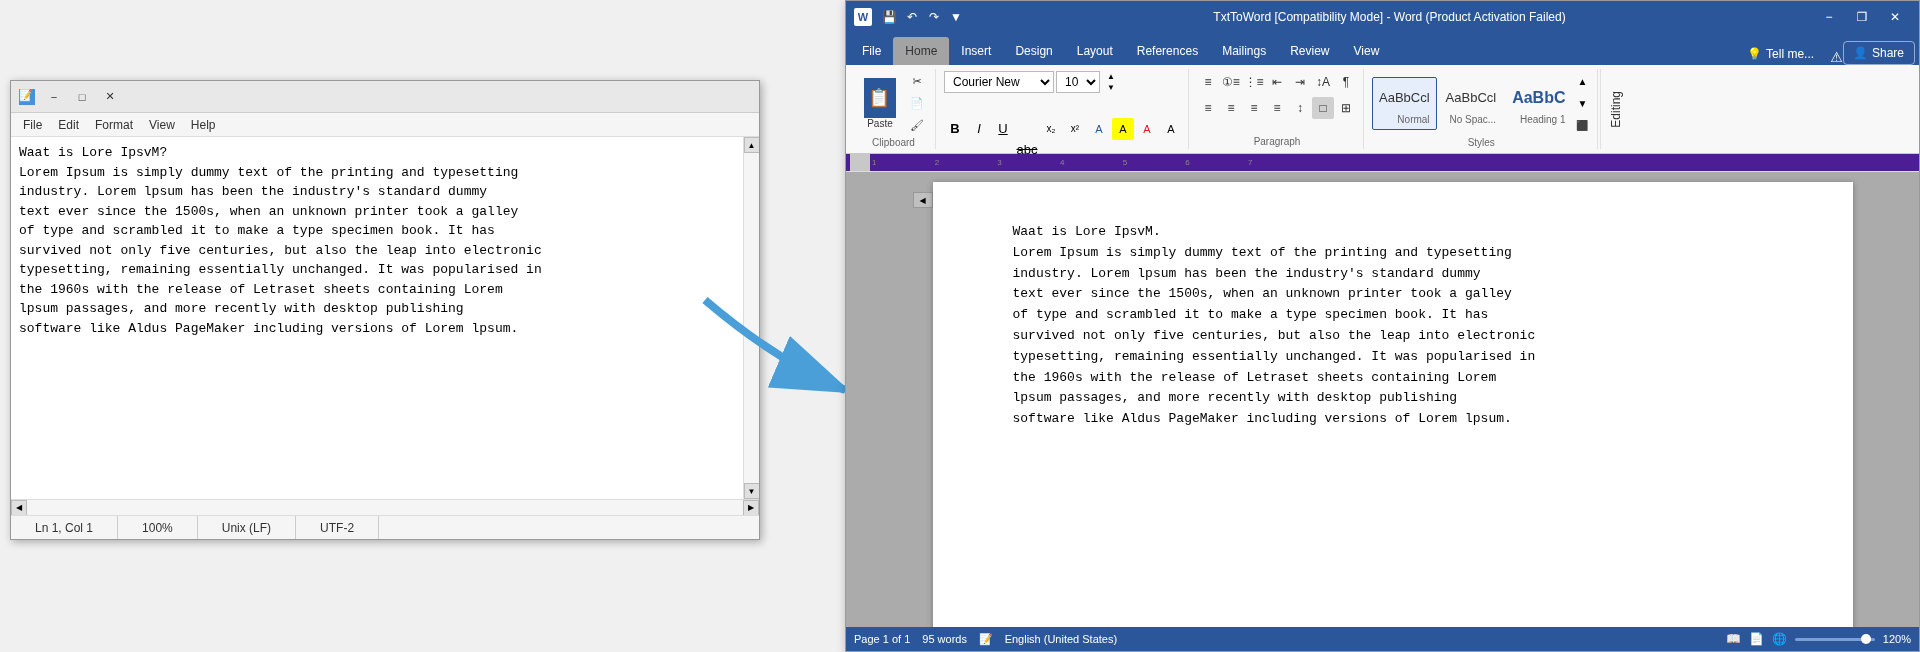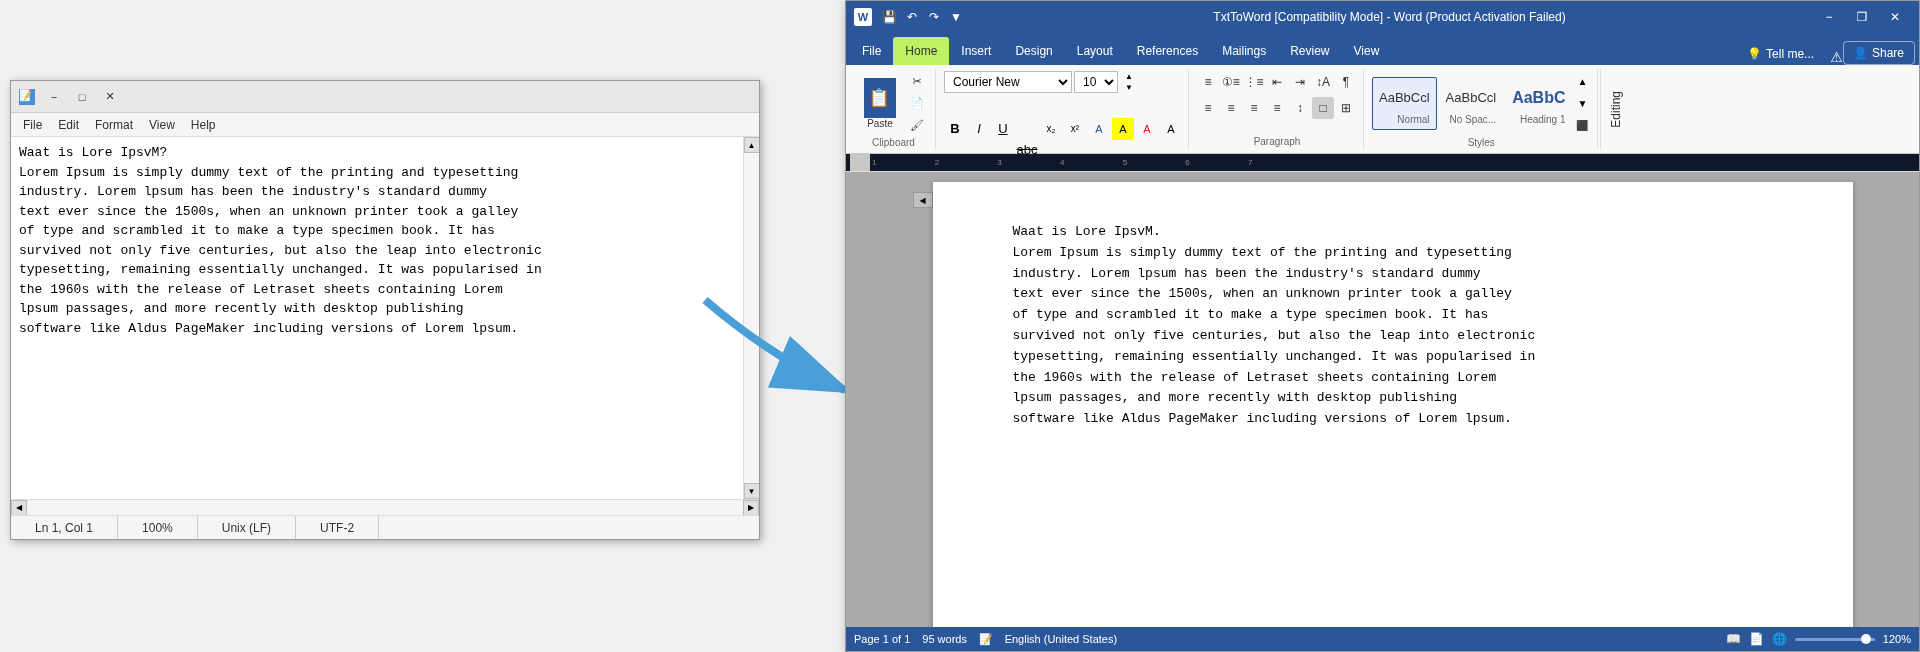--- a/index.html
+++ b/index.html
@@ -251,21 +251,21 @@
       padding: 6px 12px;
       font-size: 12px;
       color: #fff;
       cursor: pointer;
       border-radius: 3px 3px 0 0;
       height: 28px;
       display: flex;
       align-items: center;
     }
     .word-tab.active {
-      background: #bef264;
+      background: #a3a3a3;
       color: #333;
       font-weight: 500;
     }
     .word-tab-tell {
       margin-left: auto;
       display: flex;
       align-items: center;
       color: #fff;
       font-size: 12px;
       padding: 4px 8px;
@@ -359,21 +359,21 @@
       display: flex;
       flex-direction: column;
       gap: 4px;
     }
     .font-row1 {
       display: flex;
       align-items: center;
       gap: 2px;
     }
     .font-name-select {
-      width: 128px;
+      width: 110px;
       height: 22px;
       border: 1px solid #bbb;
       background: #fff;
       font-size: 12px;
       padding: 0 4px;
       cursor: pointer;
     }
     .font-size-select {
       width: 44px;
       height: 22px;
@@ -500,21 +500,21 @@
       justify-content: center;
       padding: 4px 8px;
       border-left: 1px solid #e0e0e0;
       font-size: 12px;
       color: #333;
     }
 
     
     .word-ruler {
       height: 18px;
-      background: #0f172a;
+      background: #4c1d95;
       border-bottom: 1px solid #ddd;
       display: flex;
       align-items: center;
       padding: 0 4px;
       font-size: 9px;
       color: #888;
       position: relative;
       overflow: hidden;
     }
 

